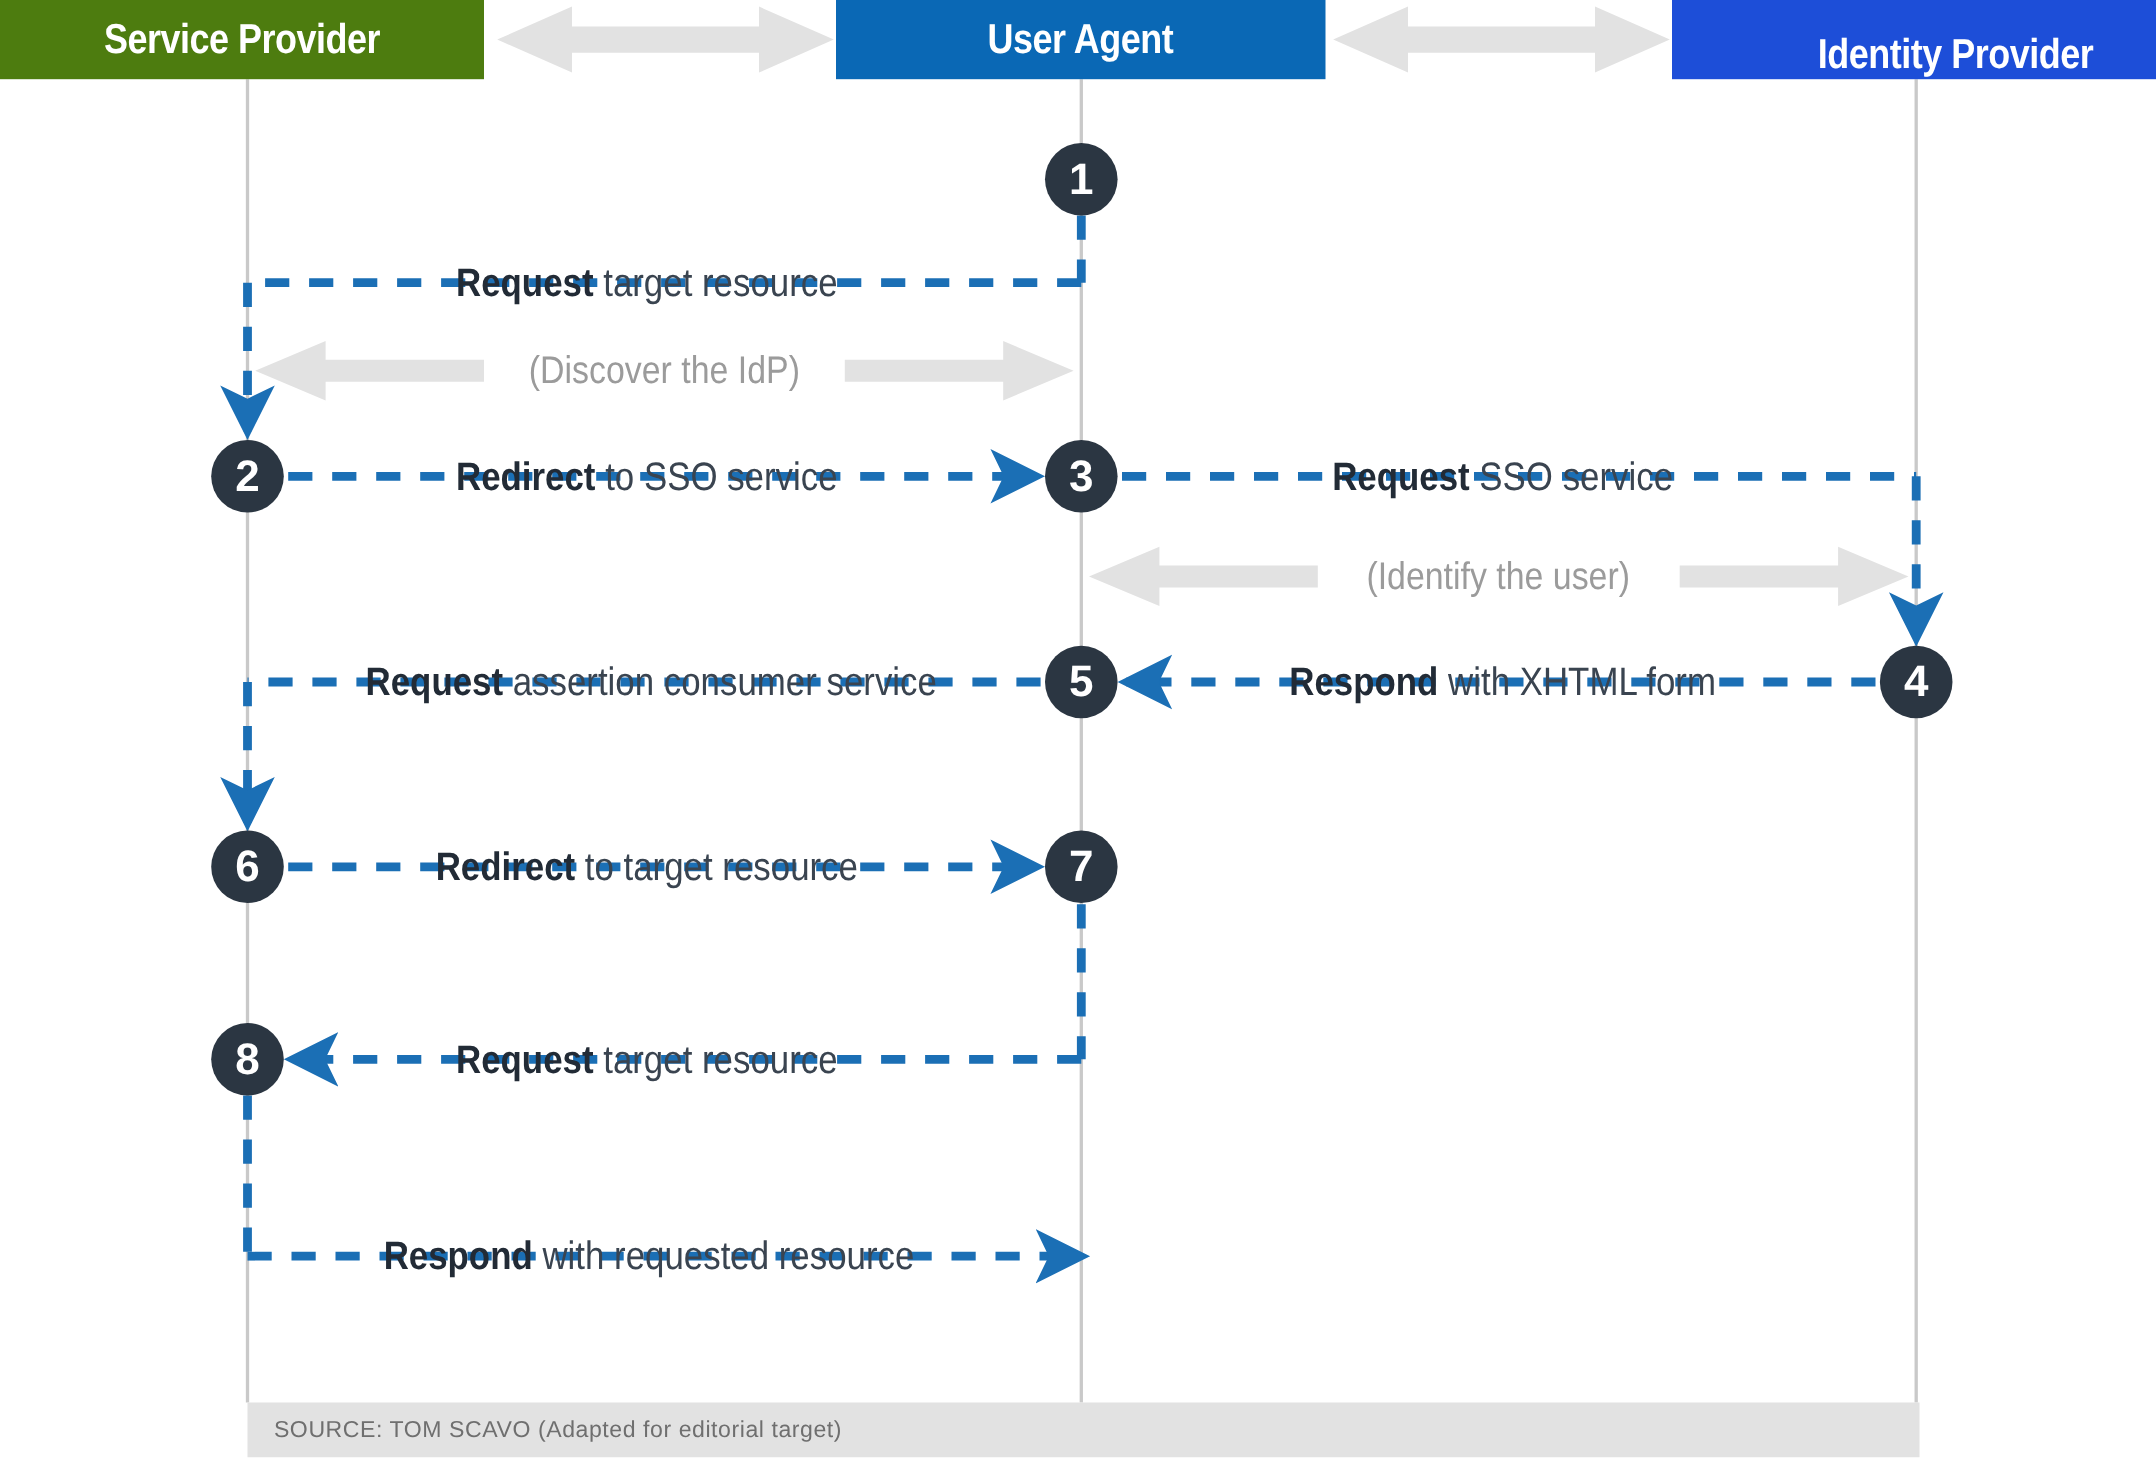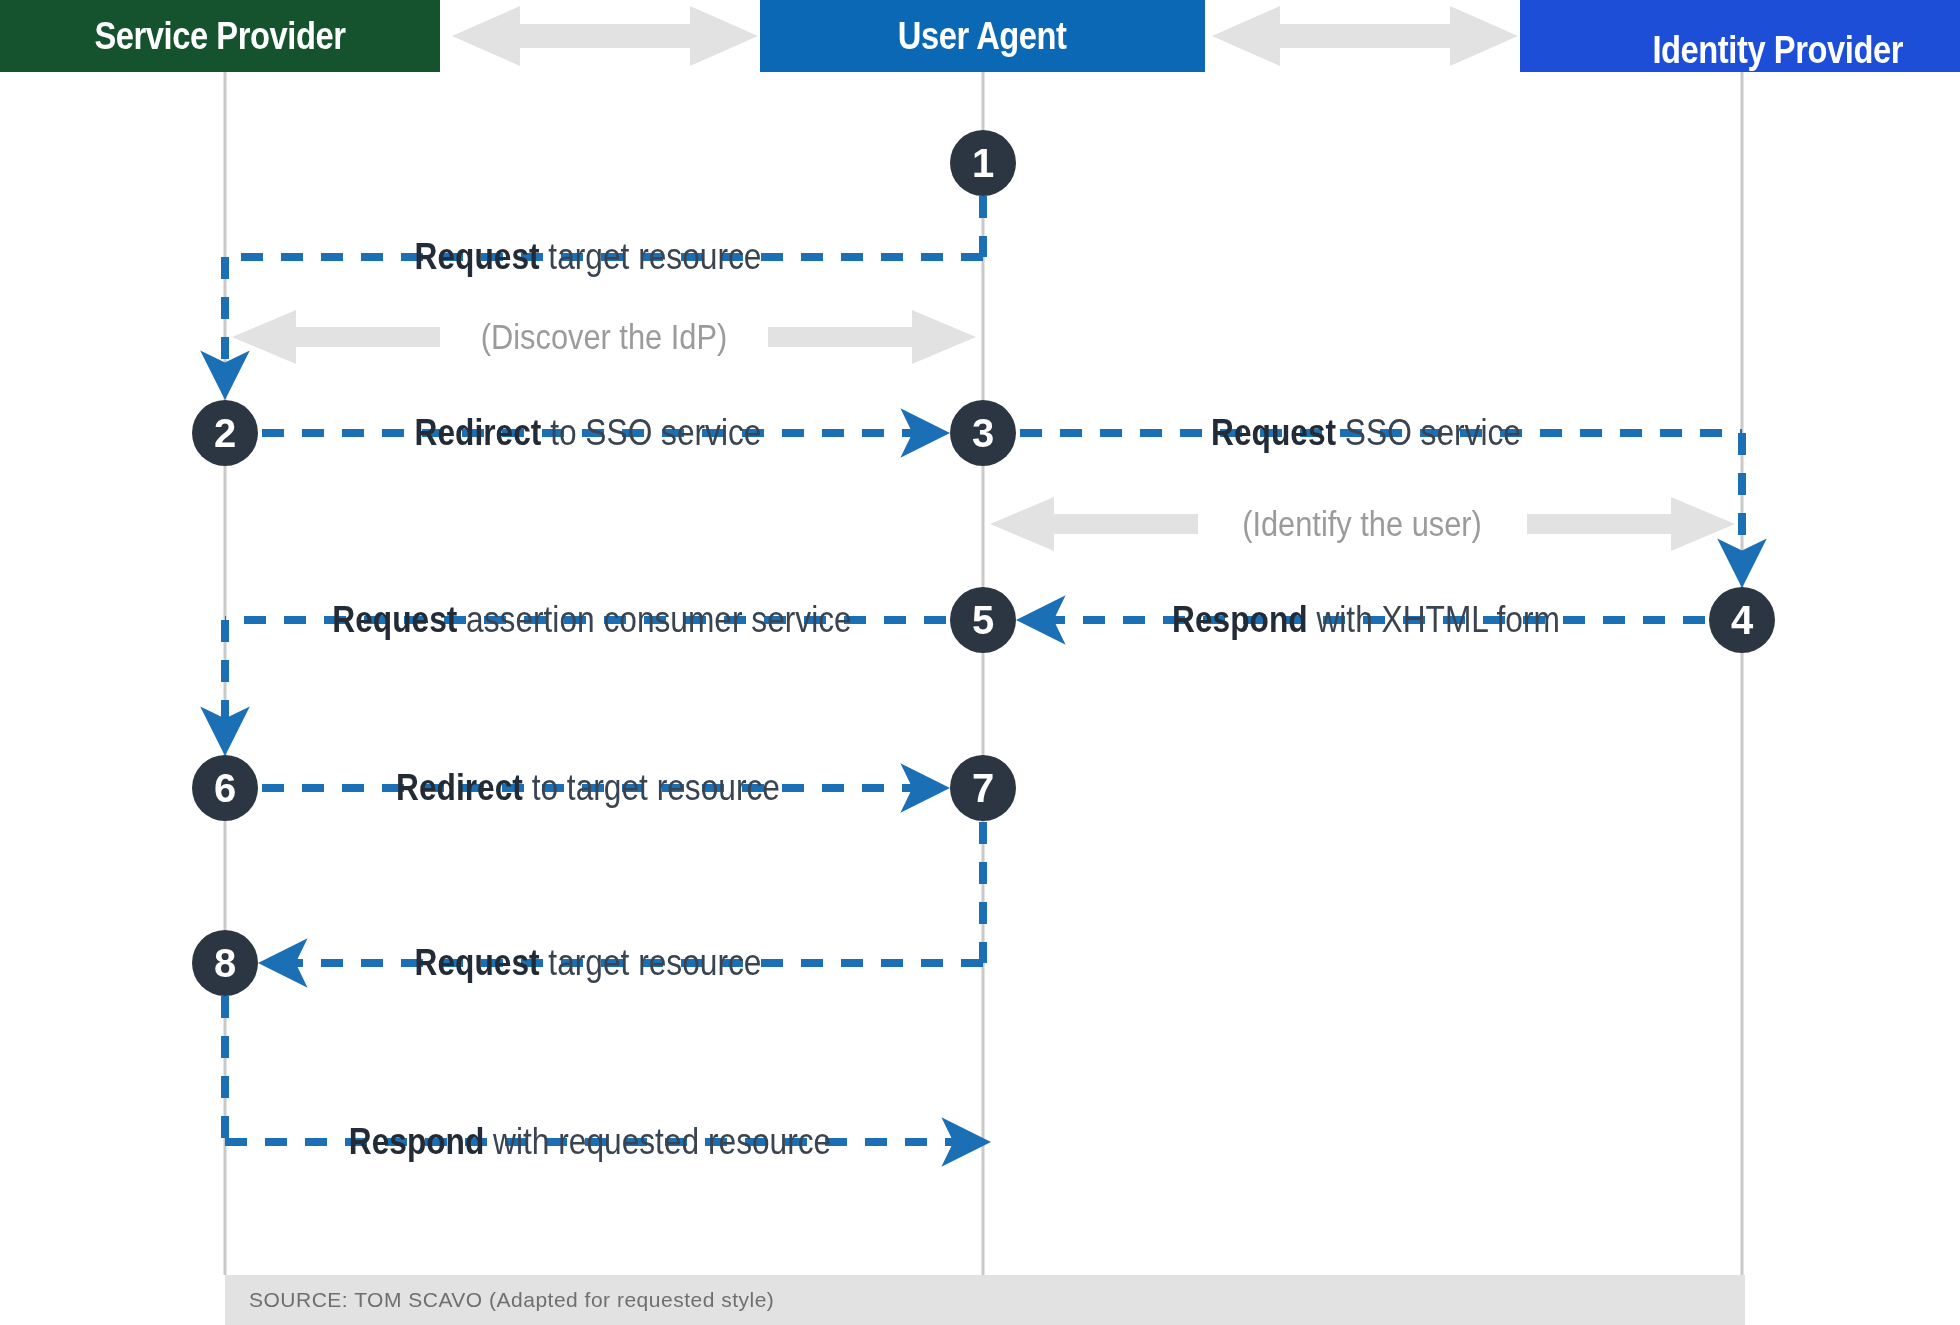--- a/index.html
+++ b/index.html
@@ -116,21 +116,21 @@
       <path d="M983,822 L983,963"></path>
       <path d="M983,963 L266,963" marker-end="url(#ah-blue-l)"></path>
     </g>
 
     <g stroke="#1B6FB5" stroke-width="8" fill="none" stroke-dasharray="22 18">
       <path d="M225,996 L225,1142"></path>
       <path d="M225,1142 L983,1142" marker-end="url(#ah-blue-r)"></path>
     </g>
   </svg>
 
-  <div class="actor-box" style="left:0;width:440px;background:#14532d;">
+  <div class="actor-box" style="left:0;width:440px;background:#4d7c0f;">
     <div class="actor-label">Service Provider</div>
   </div>
 
   <div class="actor-box" style="left:760px;width:445px;background:#0A68B5;text-align:right;">
     <div class="actor-label">User Agent</div>
   </div>
 
   <div class="actor-box" style="left:1520px;width:516px;background:#1d4ed8;align-items:flex-end;">
     <div class="actor-label">Identity Provider</div>
   </div>
@@ -173,16 +173,16 @@
   <div class="step" style="left:983px;top:163px;">1</div>
   <div class="step" style="left:225px;top:433px;">2</div>
   <div class="step" style="left:983px;top:433px;">3</div>
   <div class="step" style="left:1742px;top:620px;">4</div>
   <div class="step" style="left:983px;top:620px;">5</div>
   <div class="step" style="left:225px;top:788px;">6</div>
   <div class="step" style="left:983px;top:788px;">7</div>
   <div class="step" style="left:225px;top:963px;">8</div>
 
   <div id="footer-bar">
-    <div id="footer-text">SOURCE: TOM SCAVO (Adapted for requested style)</div>
+    <div id="footer-text">SOURCE: TOM SCAVO (Adapted for editorial target)</div>
   </div>
 
 </div>
 
 </body></html>

